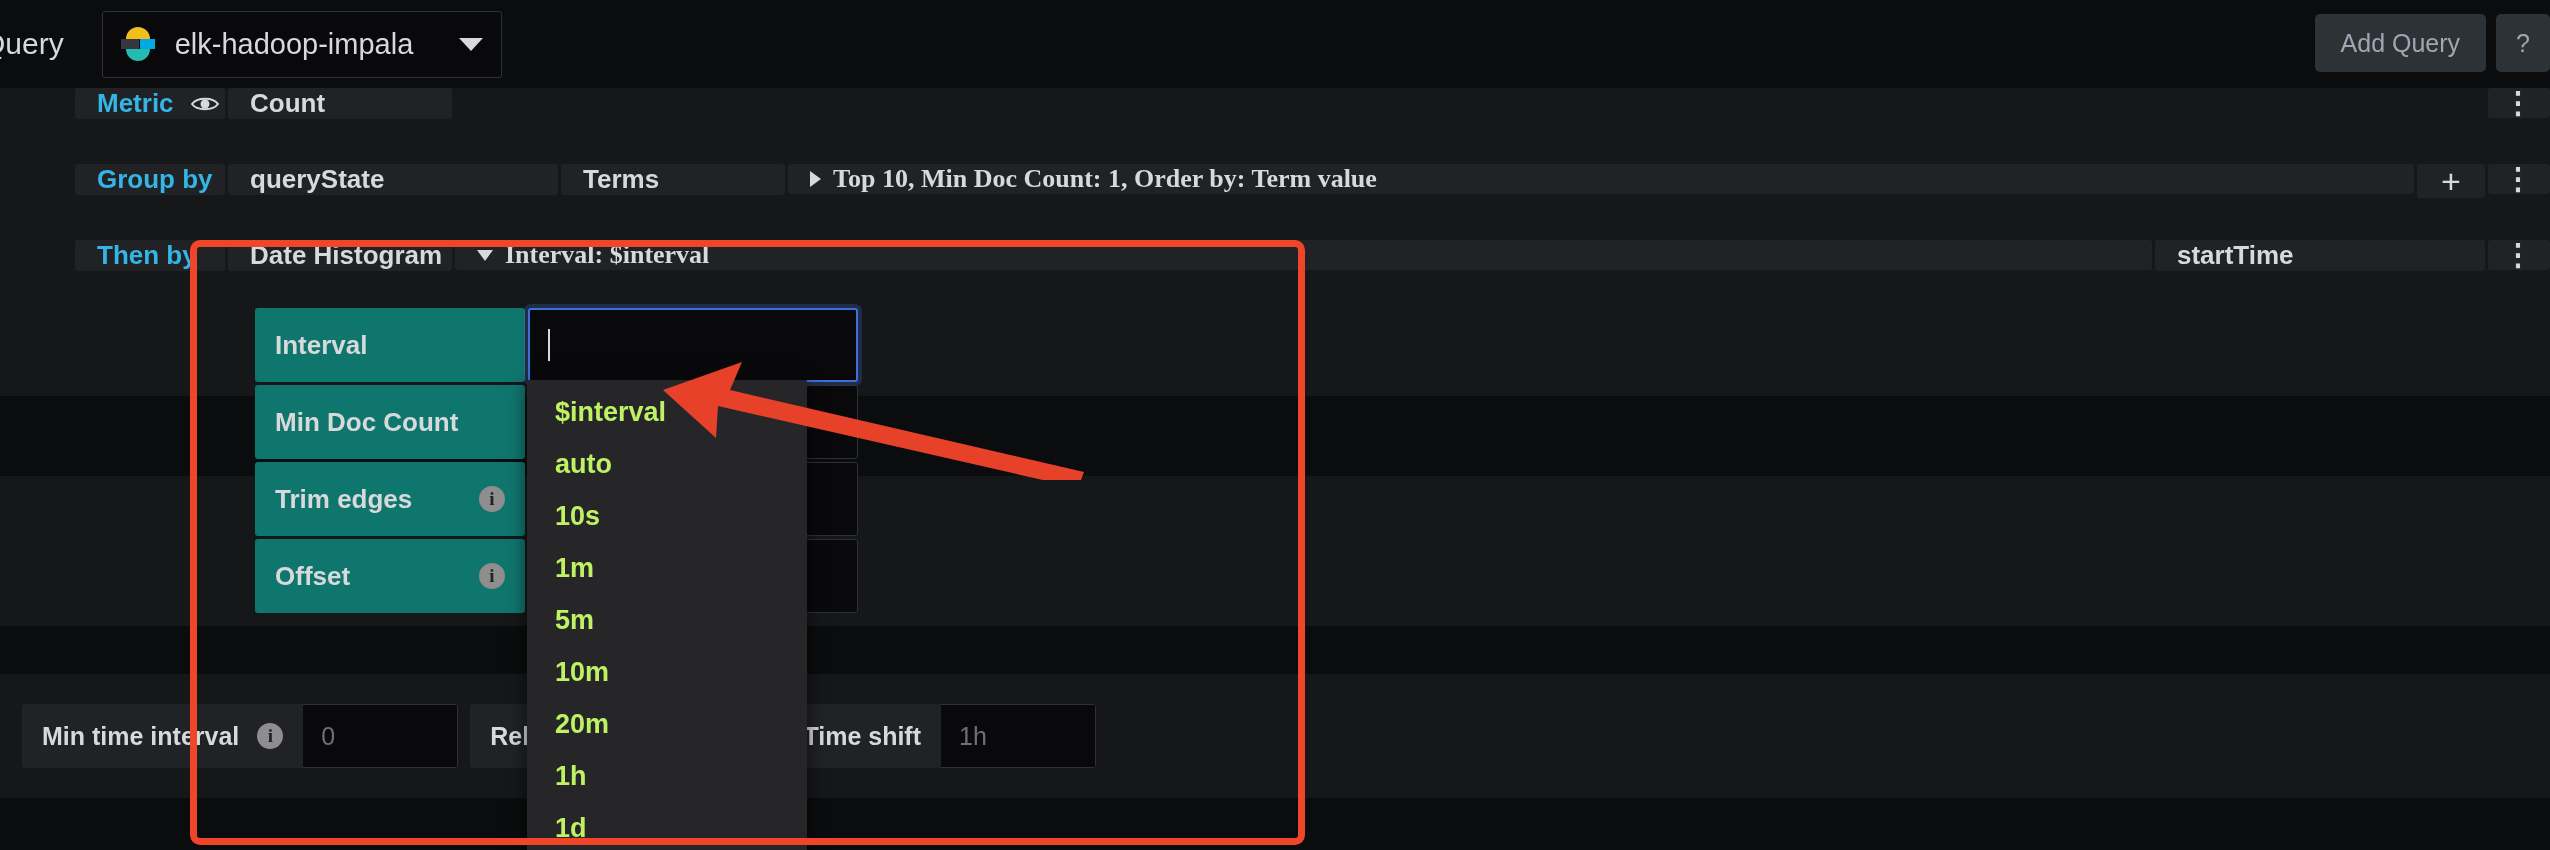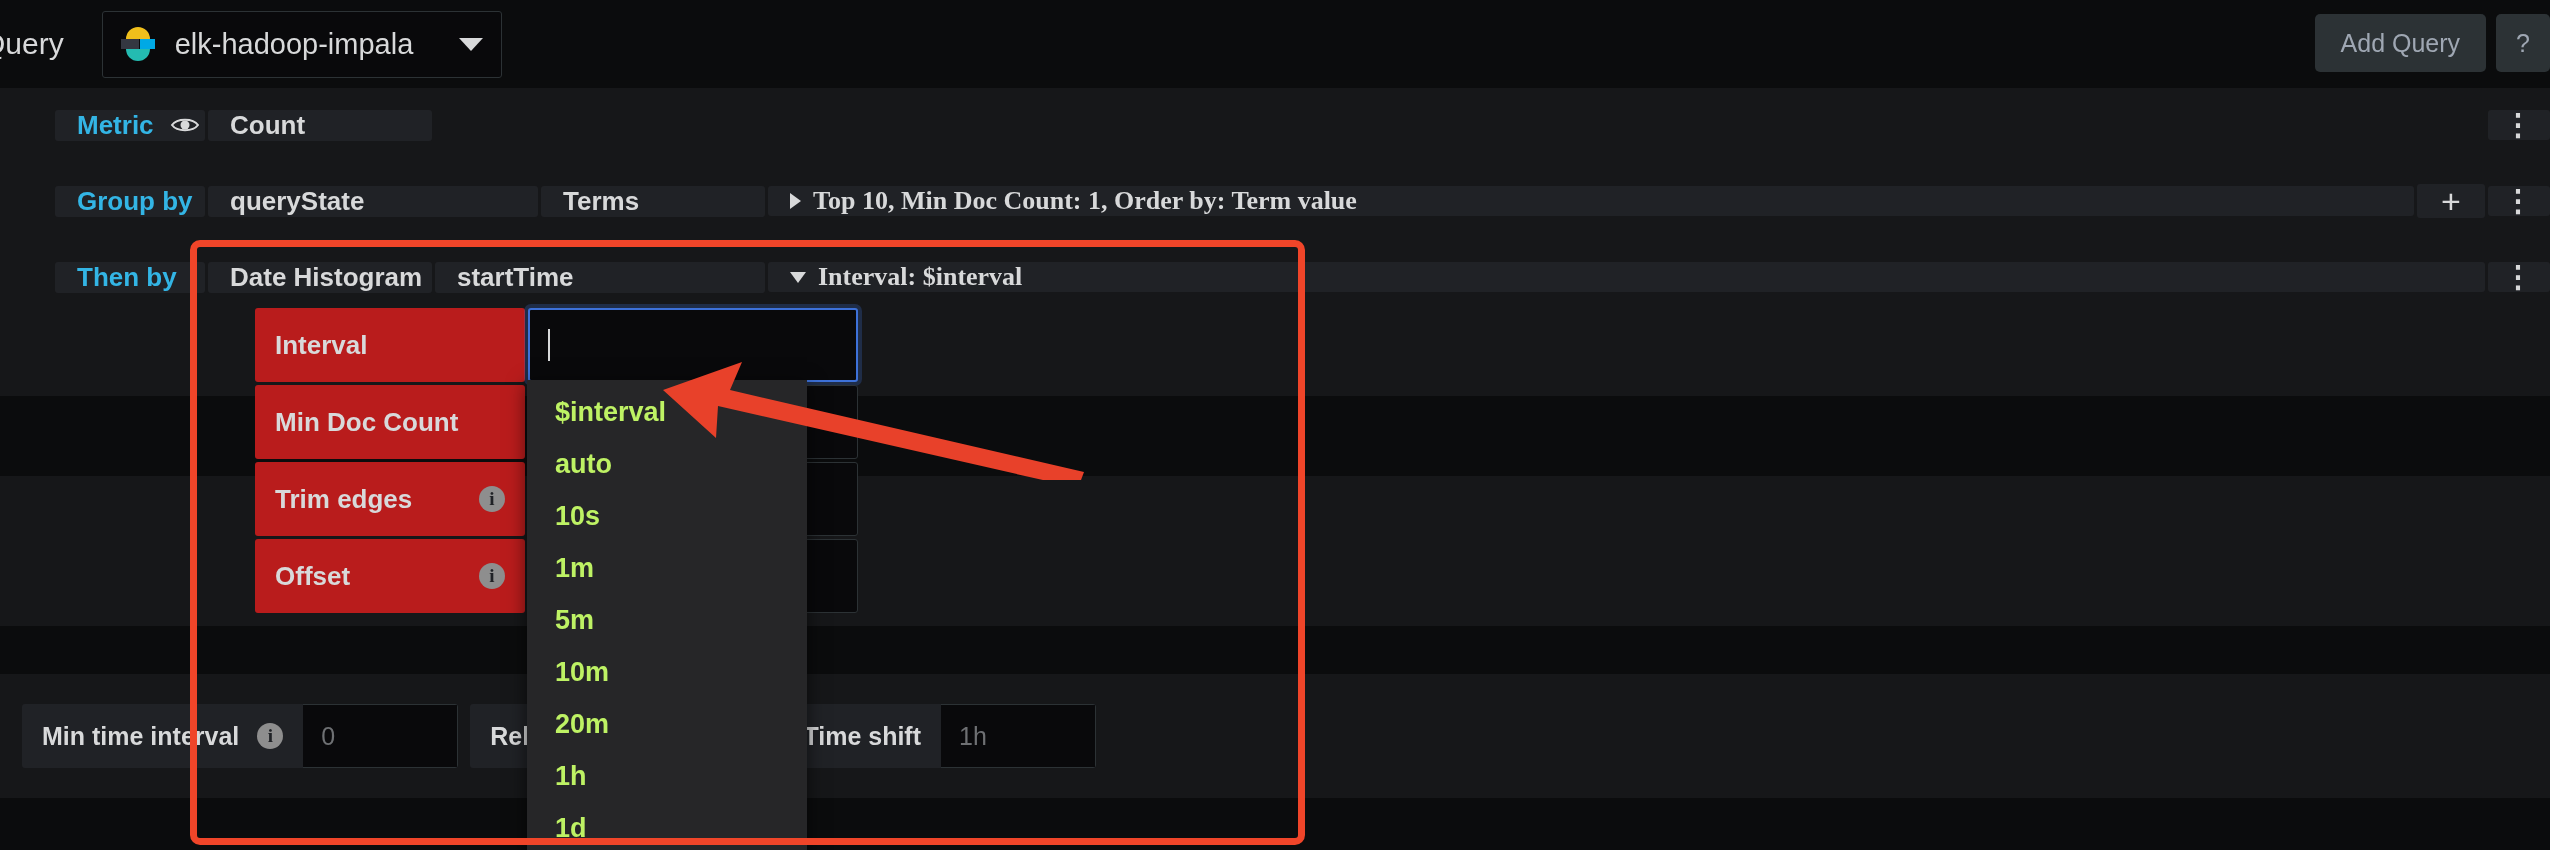--- a/index.html
+++ b/index.html
@@ -65,21 +65,21 @@
   }
   .hdr-btn {
     height: 58px; background: #2c3235; border: none; border-radius: 5px;
     color: #9fa7b3; font-size: 25px; font-family: "Liberation Sans", sans-serif;
     padding: 0 26px; cursor: pointer; white-space: nowrap;
   }
   .hdr-btn.help { padding: 0 20px; }
 
   
   .editor { position: absolute; left: 0; top: 88px; width: 2550px; }
-  .qrow { display: flex; align-items: center; height: 74px; margin-bottom: 2px; }
+  .qrow { display: flex; align-items: flex-start; height: 74px; margin-bottom: 2px; padding-left: 20px; }
   .qrow .gap { width: 55px; flex: 0 0 auto; background: #0b0c0d; }
   .seg {
     background: #202226;
     border-radius: 3px;
     display: flex; align-items: center;
     padding: 0 22px;
     margin-right: 3px;
     color: #d8d9da; font-size: 26px; font-weight: 700;
     white-space: nowrap; overflow: hidden;
     cursor: pointer;
@@ -99,21 +99,21 @@
     border-left:8px solid transparent;border-right:8px solid transparent;
     border-top:11px solid #d8d9da; margin-right: 12px; }
   .plus-glyph { color: #d8d9da; font-size: 34px; line-height: 1; font-weight: 400; }
   .dots-glyph { color: #d8d9da; font-size: 30px; line-height: 1; letter-spacing: 2px; }
 
   
   .subpanel { position: absolute; left: 255px; top: 308px; width: 1000px; }
   .subrow { display: flex; align-items: stretch; height: 74px; margin-bottom: 3px; }
   .sublabel {
     width: 270px; flex: 0 0 auto;
-    background: #b91c1c; border-radius: 3px;
+    background: #0f766e; border-radius: 3px;
     display: flex; align-items: center; justify-content: space-between;
     padding: 0 20px; color: #d8d9da; font-size: 26px; font-weight: 700;
     margin-right: 3px;
   }
   .info-icon {
     width: 26px; height: 26px; border-radius: 50%;
     background: #8e8e8e; color: #202226;
     font-size: 19px; font-weight: 700; line-height: 26px; text-align: center;
     font-family: "Liberation Serif", serif;
     flex: 0 0 auto;
@@ -253,25 +253,25 @@
           <span class="dots-glyph">⋮</span>
         </div>
     </div>
 
     <div class="qrow">
       <div class="gap"></div>
       <div class="seg label">
         <span>Then by</span>
       </div>
       <div class="seg agg">Date Histogram</div>
-      <div class="seg field">startTime</div>
       <div class="seg settings">
         <span class="tri-down"></span>
         <span>Interval: $interval</span>
       </div>
+      <div class="seg field">startTime</div>
       <div class="seg tail">
           <span class="dots-glyph">⋮</span>
         </div>
     </div>
   </div>
 
   <div class="subpanel">
     <div class="subrow">
       <div class="sublabel">
         <span>Interval</span>

